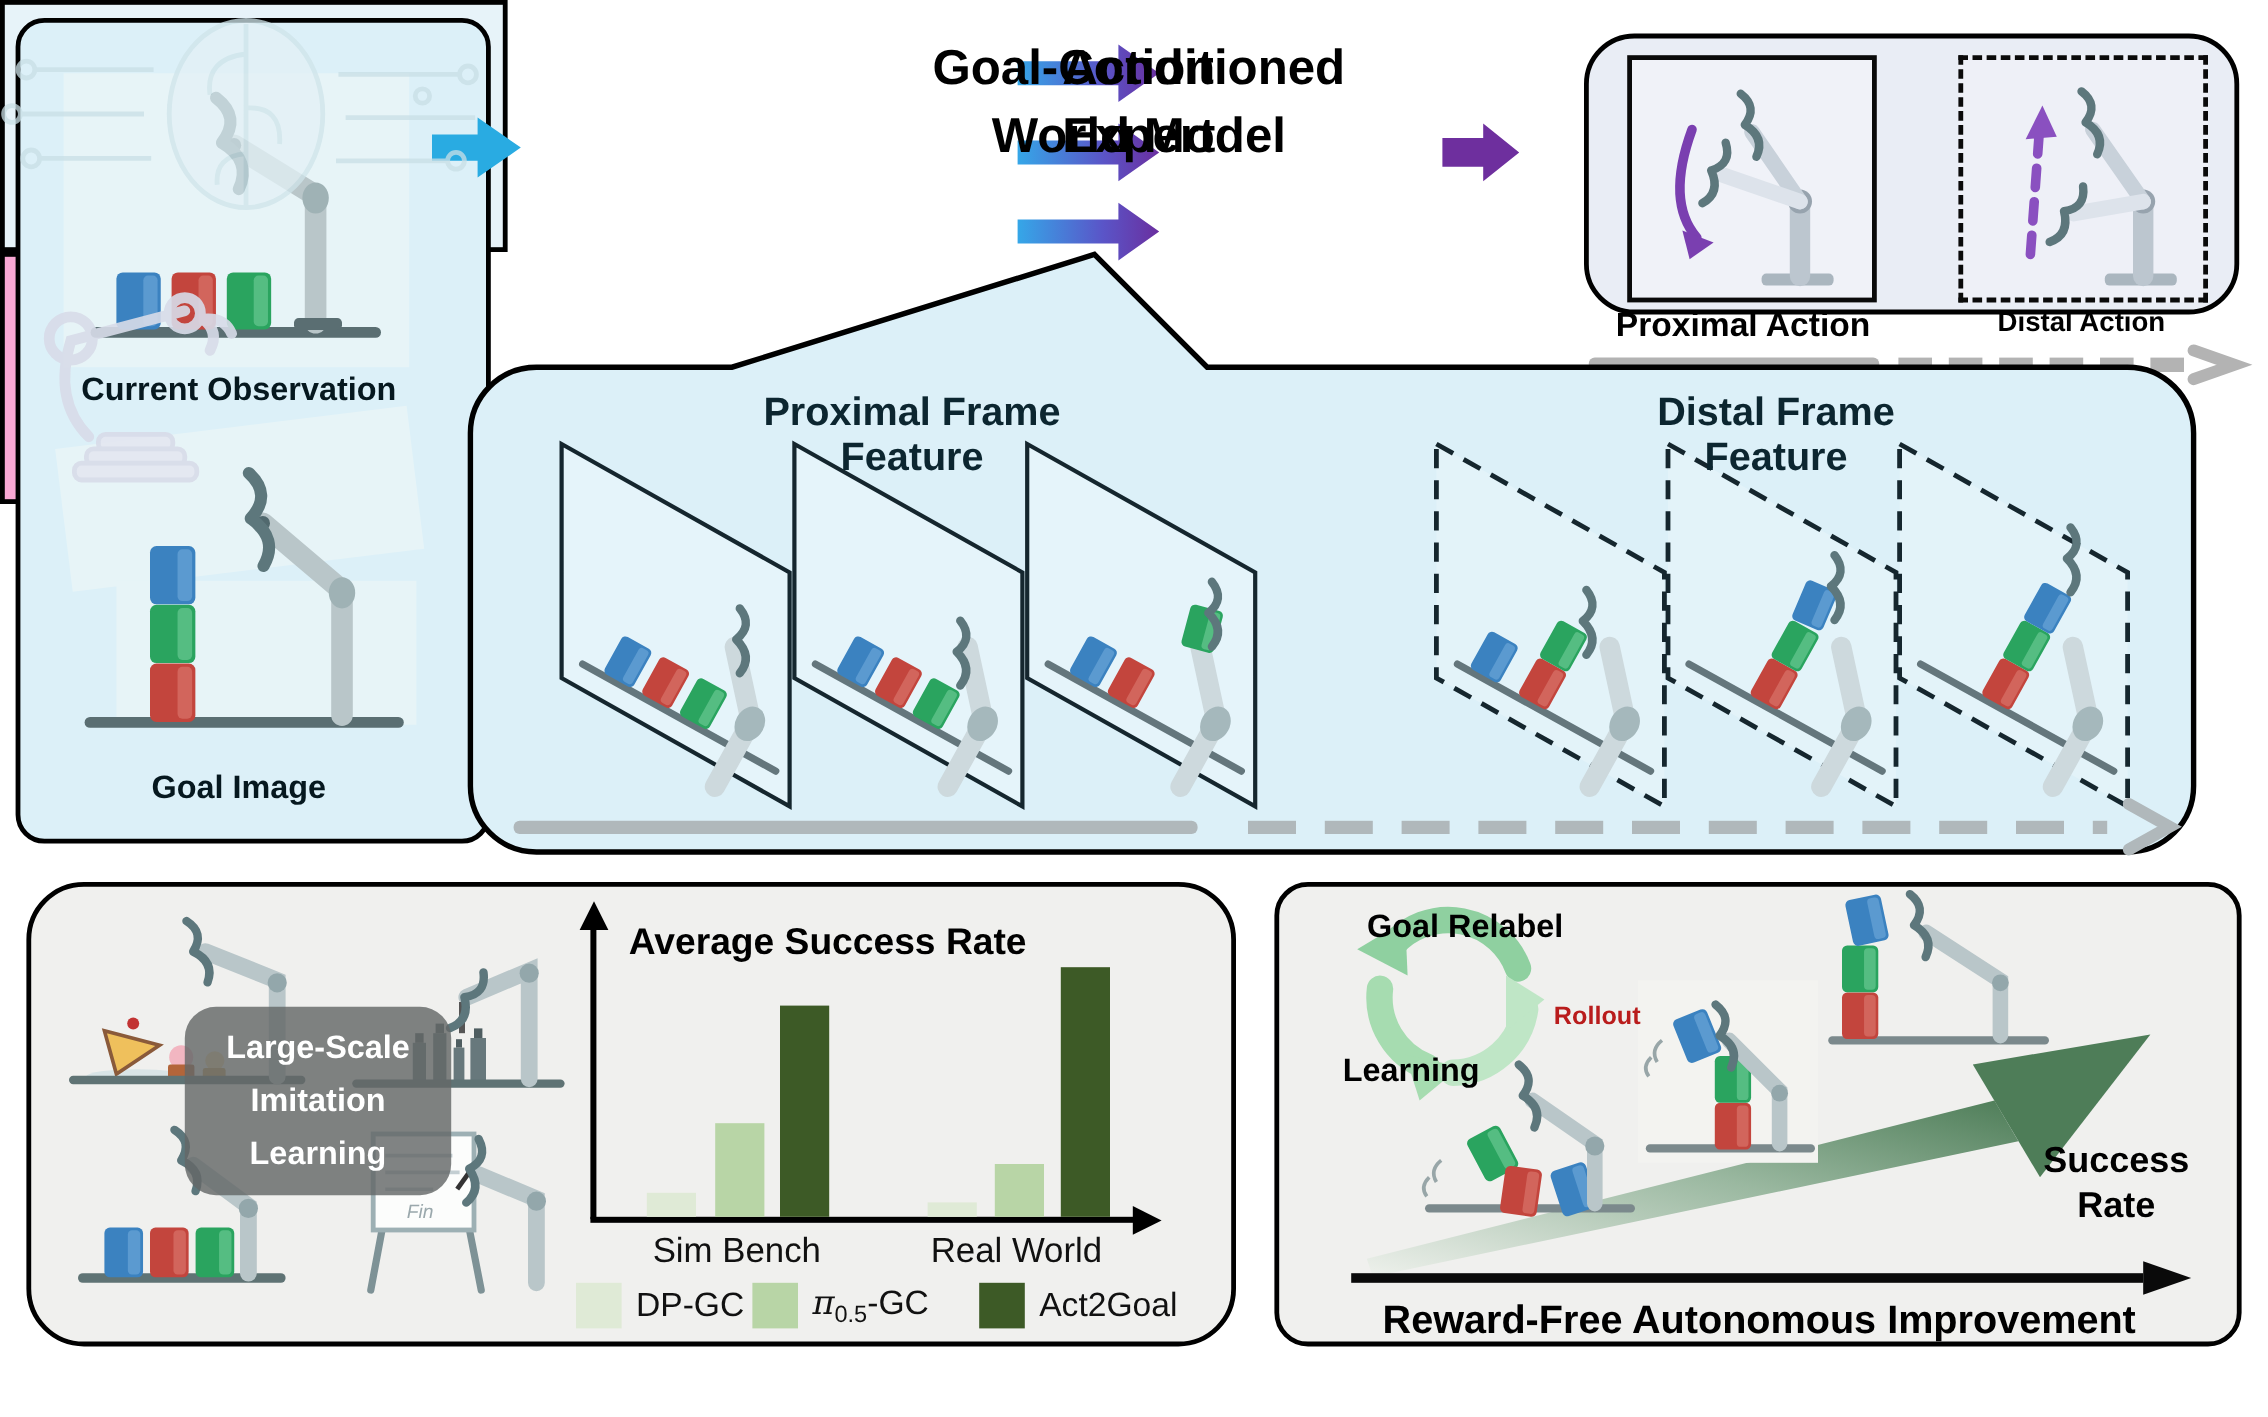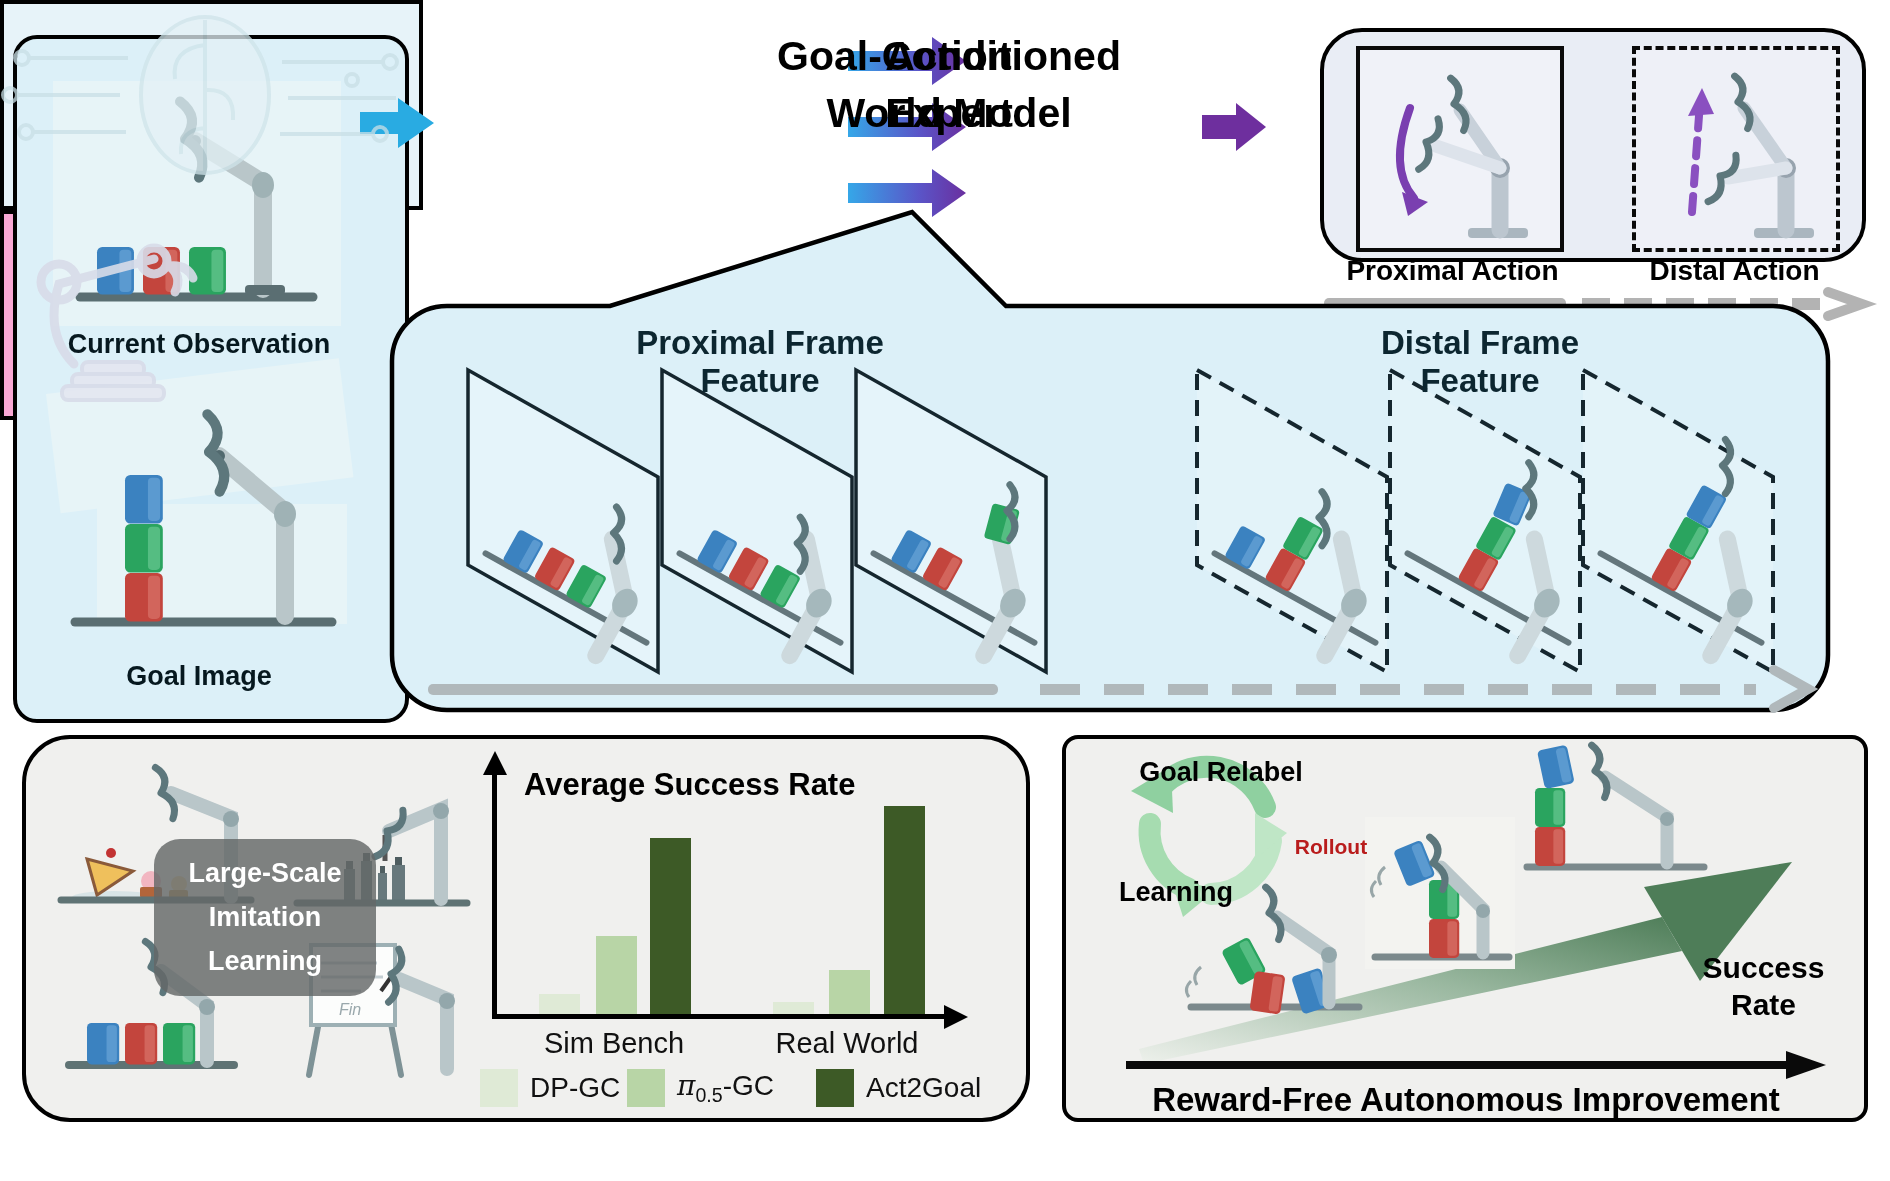--- a/index.html
+++ b/index.html
@@ -2,32 +2,32 @@
 <html><head>
 <meta charset="utf-8">
 <style>
   html,body{margin:0;padding:0;background:#fff;}
   #canvas{position:relative;width:1890px;height:1181px;background:#fff;overflow:hidden;
           font-family:"Liberation Sans",sans-serif;color:#000;}
   .abs{position:absolute;}
   .panel{position:absolute;border:4px solid #000;box-sizing:border-box;}
   .lbl{position:absolute;font-weight:bold;text-align:center;color:#06181f;}
   
-  #left-panel{left:13px;top:15px;width:396px;height:688px;border-radius:24px;background:#dcf0f8;margin-top:20px;}
+  #left-panel{left:13px;top:15px;width:396px;height:688px;border-radius:24px;background:#dcf0f8;}
   #wm-box{left:430px;top:25px;width:415px;height:202px;background:#e7f3f9;border:4px solid #000;}
   #ae-box{left:967px;top:25px;width:231px;height:202px;background:#f9a8d4;border:4px solid #000;}
   .bigtitle{position:absolute;width:100%;text-align:center;font-weight:bold;font-size:41px;line-height:57px;color:#000;z-index:3;}
   #right-panel{left:1320px;top:28px;width:546px;height:234px;border-radius:42px;background:#e9edf5;}
   #prox-box{position:absolute;left:32px;top:14px;width:208px;height:206px;border:4px solid #0a0a0a;background:#f0f2f8;box-sizing:border-box;}
   #dist-box{position:absolute;left:308px;top:14px;width:208px;height:206px;border:4px dashed #0a0a0a;background:#eef0f7;box-sizing:border-box;}
   
   .featlbl{font-size:33px;color:#0c2630;z-index:4;}
   
   #bl-panel{left:22px;top:735px;width:1008px;height:387px;border-radius:48px;background:#f0f0ee;}
-  #br-panel{left:1062px;top:735px;width:806px;height:387px;border-radius:16px;background:#f0f0ee;}
+  #br-panel{left:1062px;top:735px;width:806px;height:387px;border-radius:28px;background:#f0f0ee;}
   #overlay-box{position:absolute;left:128px;top:100px;width:222px;height:157px;border-radius:26px;
                background:rgba(100,104,104,0.82);color:#fff;text-align:center;font-weight:bold;
                font-size:27px;line-height:44px;padding-top:12px;box-sizing:border-box;z-index:5;}
   
   #chart{position:absolute;left:418px;top:0px;width:580px;height:387px;}
   #chart .axis-y{position:absolute;left:48px;top:34px;width:5px;height:243px;background:#000;}
   #chart .axis-x{position:absolute;left:48px;top:275px;width:455px;height:5px;background:#000;}
   #chart .arrow-up{position:absolute;left:39px;top:12px;width:0;height:0;
       border-left:12px solid transparent;border-right:12px solid transparent;border-bottom:24px solid #000;}
   #chart .arrow-right{position:absolute;left:500px;top:266px;width:0;height:0;
@@ -196,21 +196,21 @@
       <path d="M150,118 L108,58" stroke="#c8d1da" stroke-width="13" stroke-linecap="round"></path>
       <path d="M150,118 L92,128" stroke="#dde3eb" stroke-width="13" stroke-linecap="round"></path>
       <use href="#grip" transform="translate(102,52) rotate(115)" stroke="#7b8894"></use>
       <use href="#grip" transform="translate(84,126) rotate(160)"></use>
       <path d="M56,162 L64,52" fill="none" stroke="#8a50c0" stroke-width="8" stroke-dasharray="16 12" stroke-linecap="round"></path>
       <polygon points="52,66 66,38 78,64" fill="#8a50c0"></polygon>
     </svg>
   </div>
 </div>
 <div class="lbl" style="left:1330px;top:255px;width:245px;font-size:28px;color:#000;">Proximal Action</div>
-<div class="lbl" style="left:1612px;top:255px;width:245px;font-size:28px;color:#000;">Distal Action</div>
+<div class="lbl" style="left:1612px;top:255px;width:245px;font-size:23px;color:#000;">Distal Action</div>
 <svg class="abs" style="left:1320px;top:290px;" width="548" height="28">
   <rect x="4" y="8" width="242" height="12" rx="5" fill="#b3b3b3"></rect>
   <g fill="#b3b3b3">
     <rect x="262" y="8" width="28" height="12"></rect>
         <rect x="304" y="8" width="28" height="12"></rect>
     <rect x="346" y="8" width="28" height="12"></rect>
         <rect x="388" y="8" width="28" height="12"></rect>
     <rect x="430" y="8" width="28" height="12"></rect>
         <rect x="472" y="8" width="28" height="12"></rect>
   </g>

